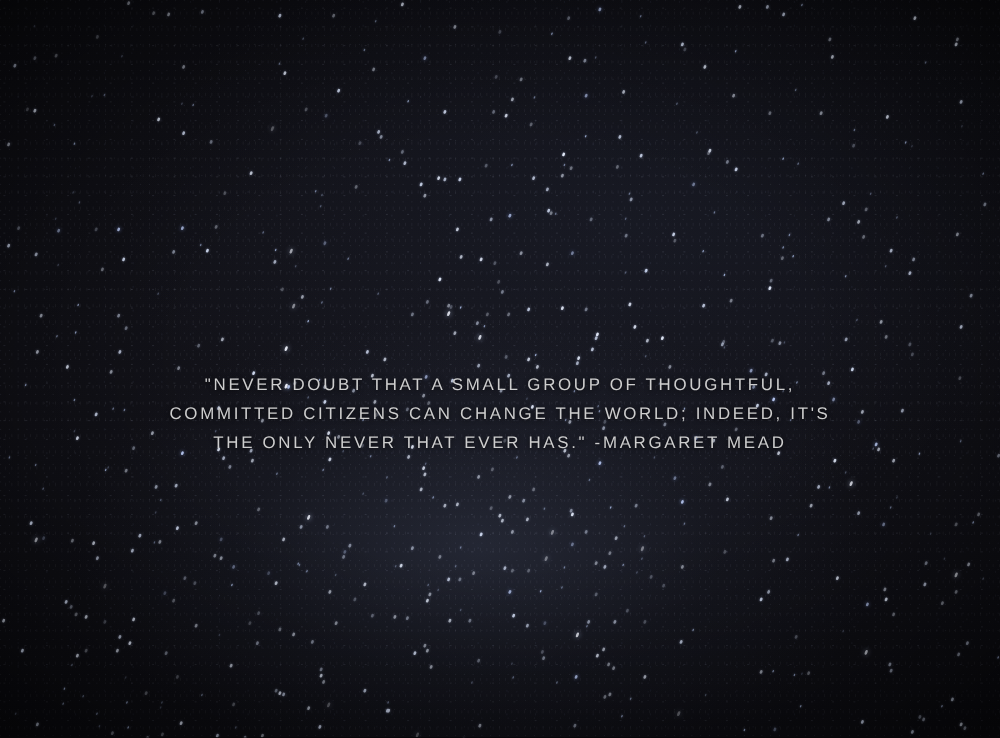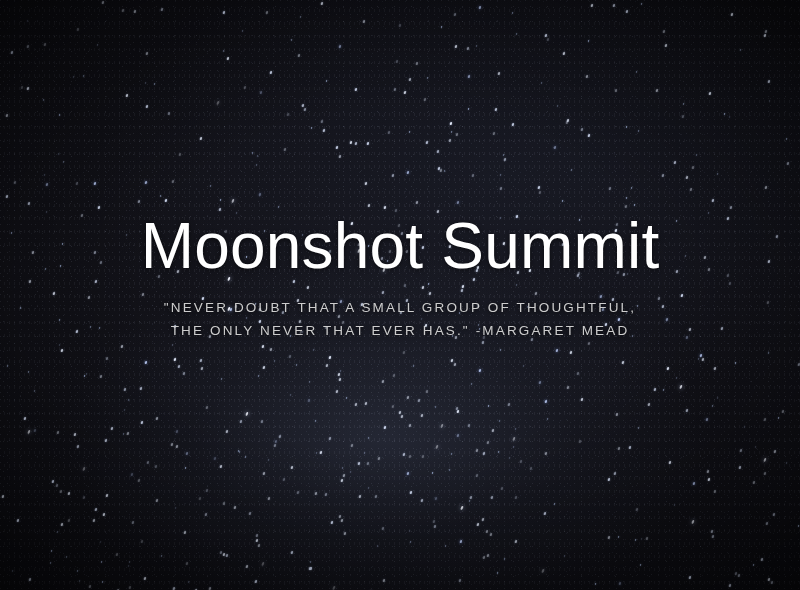--- a/index.html
+++ b/index.html
@@ -786,21 +786,21 @@
       <b class="d" style="left: 497.7px; top: 450.6px; opacity: 0.75;"></b>
       <b class="d" style="left: 100.4px; top: 540.9px; opacity: 0.29;"></b>
       <b style="left: 115.6px; top: 552.7px; opacity: 0.36;"></b>
       <b style="left: 454.4px; top: 362.8px; opacity: 0.62;"></b>
     </div>
 
   <div class="vignette"></div>
 
   <div class="overlay">
 
-    <div class="title">Moonshot Summit</div>
 
     <div class="quote">
       <span class="quote-line">"NEVER DOUBT THAT A SMALL GROUP OF THOUGHTFUL,</span>
+      <span class="quote-line">COMMITTED CITIZENS CAN CHANGE THE WORLD; INDEED, IT'S</span>
       <span class="quote-line">THE ONLY NEVER THAT EVER HAS."  -MARGARET MEAD</span>
     </div>
 
   </div>
 </div>
 
 </body></html>

